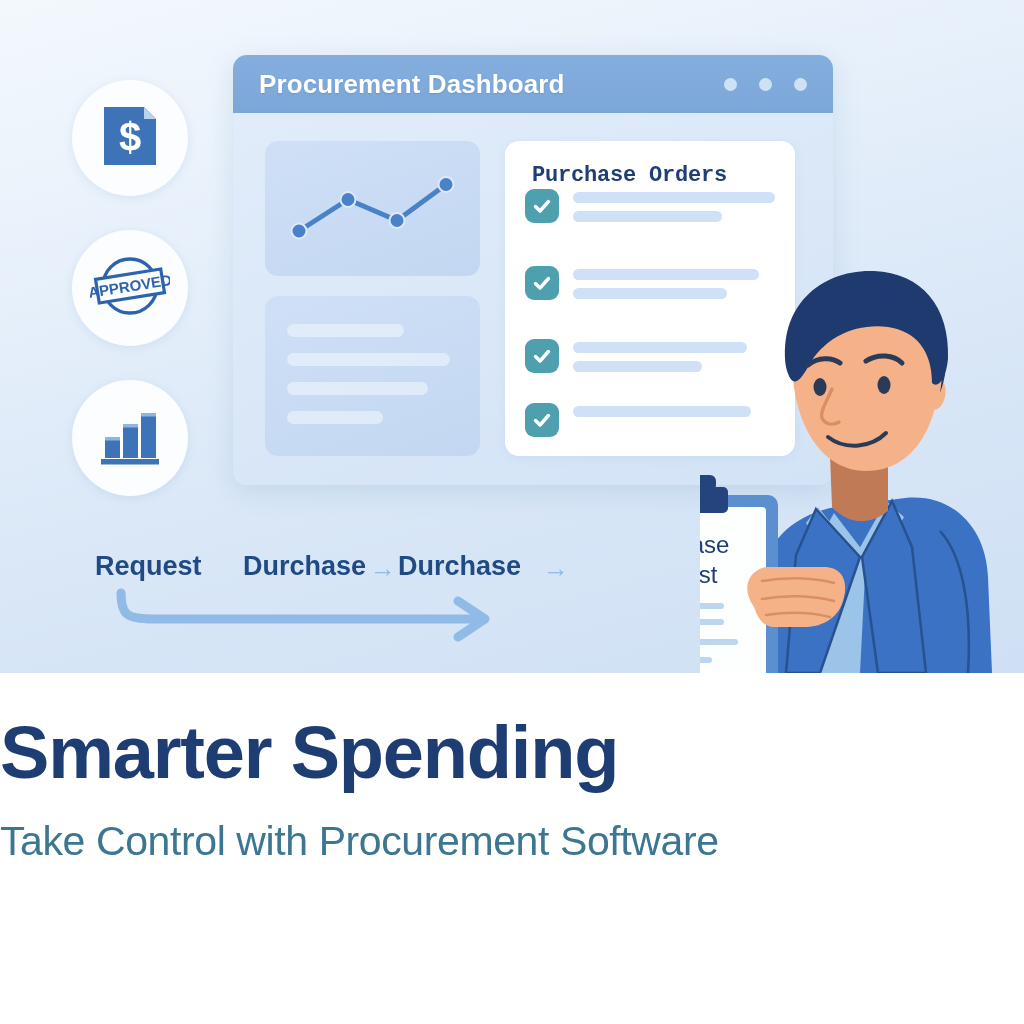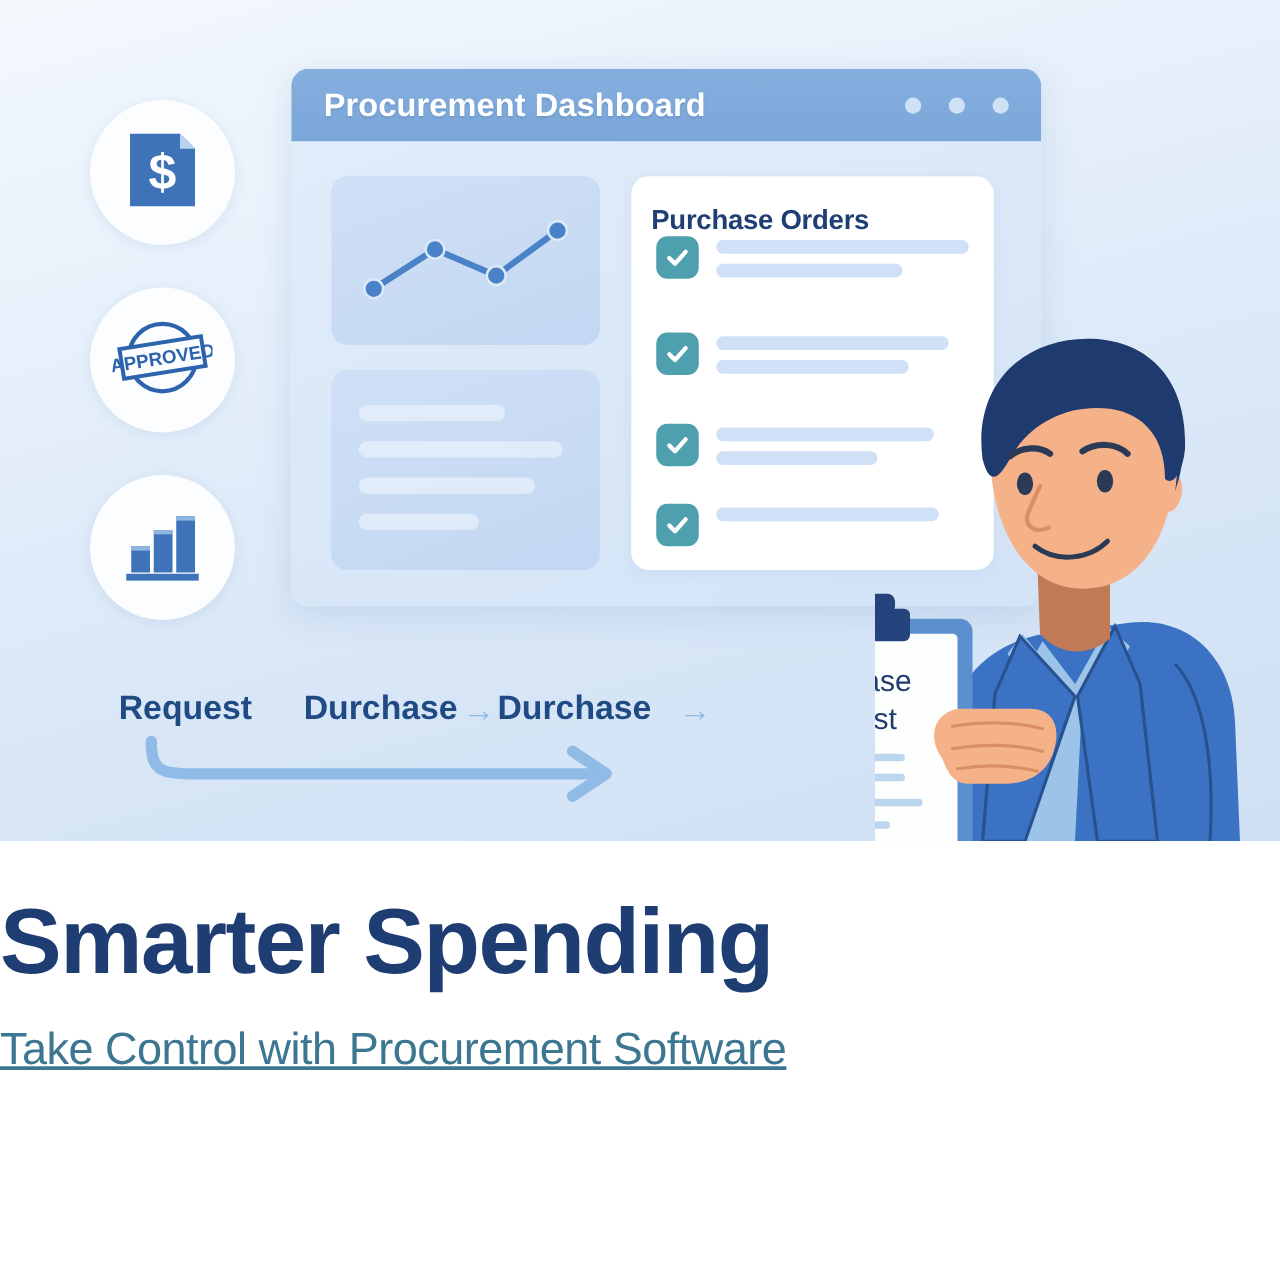--- a/index.html
+++ b/index.html
@@ -59,21 +59,22 @@
   }
   #card-chart { left:32px; top:28px; width:215px; height:135px; }
   #card-lines { left:32px; top:183px; width:215px; height:160px; }
 
   .ph-line { position:absolute; height:13px; border-radius:7px; background:#e1ecfa; opacity:.95; }
 
   #card-orders {
     position:absolute; left:272px; top:28px; width:290px; height:315px;
     border-radius:14px; background:#ffffff;
     box-shadow:0 2px 10px rgba(130,165,205,.13);
-    padding:22px 16px;
+    padding:22px 27px;
+    font-family:Liberation Mono, monospace;
   }
   #orders-title { color:#1f3f74; font-size:22px; font-weight:700; letter-spacing:-.2px; }
 
   .order-row { position:absolute; left:20px; width:250px; display:flex; gap:14px; align-items:flex-start; }
   .chk {
     width:34px; height:34px; border-radius:9px; background:#4fa0ae;
     flex:0 0 34px; display:flex; align-items:center; justify-content:center;
   }
   .row-lines { padding-top:3px; flex:1; }
   .rl { height:11px; border-radius:6px; background:#cfe0f7; margin-bottom:8px; }
@@ -90,21 +91,21 @@
   #textband {
     position:absolute; left:0; top:673px; width:1024px; height:351px;
     background:#ffffff; text-align:left;
   }
   #headline {
     margin-top:42px; color:#1e3d72; font-size:74px; line-height:1.04;
     font-weight:700; letter-spacing:-1.2px;
   }
   #headline div { display:block; }
   #subhead {
-    margin-top:26px; color:#3c7691; font-size:36px; font-weight:400; letter-spacing:-.4px;text-decoration:underline;
+    margin-top:26px; color:#3c7691; font-size:41px; font-weight:400; letter-spacing:-.4px;
   }
 </style>
 </head>
 <body>
 
 <div id="hero">
 
   <div class="badge" id="badge-invoice">
     <span>
       <svg width="60" height="66" viewBox="0 0 60 66">

